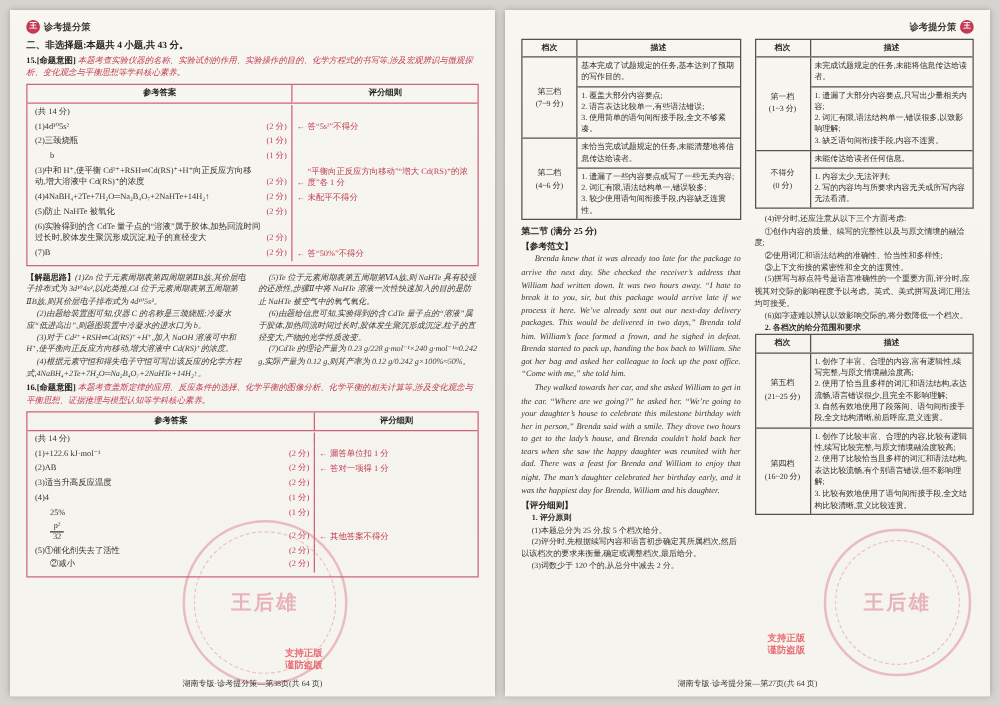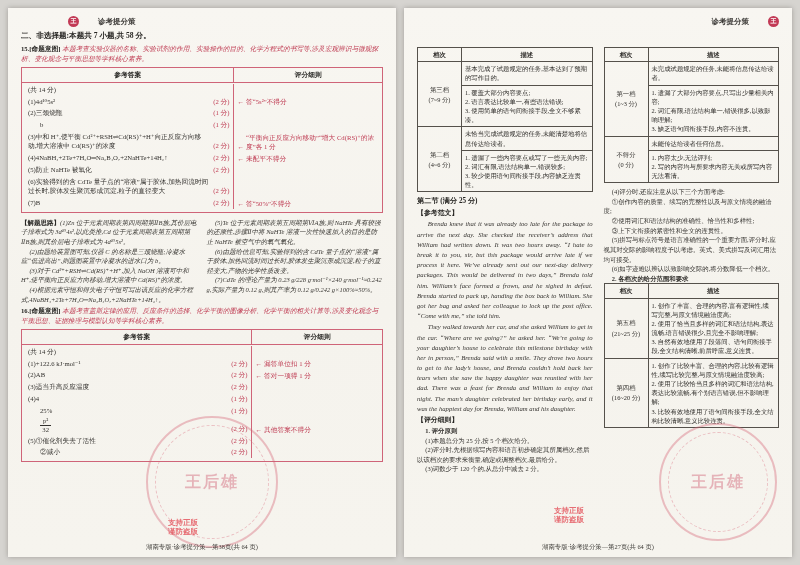--- a/index.html
+++ b/index.html
@@ -3,21 +3,21 @@
 <meta charset="utf-8">
 <style>
   * { margin:0; padding:0; box-sizing:border-box; }
   html,body { width:800px; height:565px; overflow:hidden; }
   body { background:#d6d4d0; font-family:"Liberation Serif","DejaVu Serif",serif; color:#34322f; }
   .spread { display:flex; gap:8px; width:800px; height:565px; padding:8px 8px; }
   .page { position:relative; flex:1; background:#f7f5f0; box-shadow:0 0 5px rgba(60,55,50,.35); padding:8px 13px 18px; overflow:hidden;
           background-image:linear-gradient(180deg,#f8f6f1 0%,#f5f3ed 55%,#f6f4ee 100%); }
 
   
-  .corner { display:flex; align-items:center; gap:19px; font-size:7.5px; font-weight:bold; color:#3c3a37; margin-bottom:4px;margin-left:47px; }
+  .corner { display:flex; align-items:center; gap:3px; font-size:7.5px; font-weight:bold; color:#3c3a37; margin-bottom:4px; }
   .corner.right { justify-content:flex-end; }
   .logo-circle { width:11px; height:11px; border-radius:50%; background:#c23a55; color:#fff; font-size:6px; line-height:11px;
                  text-align:center; flex:0 0 auto; font-family:"Liberation Sans",sans-serif; }
 
   .section-line { font-size:7.6px; font-weight:bold; margin:3px 0 3px; color:#262522; }
   .intent { font-size:6.7px; line-height:1.5; margin:2px 0 3px; }
   .intent .lbl { font-weight:bold; color:#262522; }
   .intent .red { color:#bf3b52; font-style:italic; }
 
   
@@ -53,49 +53,49 @@
   .bhead .bh2 { flex:1; padding:2px 0; }
   .brow { display:flex; }
   .brow + .brow { border-top:1px solid #55514b; }
   .blevel { width:44px; border-right:1px solid #55514b; display:flex; flex-direction:column; justify-content:center;
             align-items:center; text-align:center; padding:2px 1px; gap:1px; }
   .bdesc { flex:1; min-width:0; }
   .bintro { padding:2px 3px; border-bottom:1px solid #55514b; }
   .bitems { padding:2px 3px; white-space:pre-line; }
 
   .rcols { display:flex; gap:11px; }
-  .rcol { flex:1; min-width:0;margin-top:16px; }
+  .rcol { flex:1; min-width:0; }
   .sec2 { font-size:7.2px; font-weight:bold; margin:3px 0 2px; color:#262522; }
   .tagline { font-size:6.9px; font-weight:bold; margin:1px 0; color:#262522; }
   .essay p { font-size:6.7px; font-style:italic; line-height:1.52; text-indent:1.6em; text-align:justify; margin-bottom:1px; }
   .rp { font-size:6.4px; line-height:1.5; text-indent:1.3em; }
   .rp.bold { font-weight:bold; }
 
   .pg-footer { position:absolute; bottom:5px; left:0; right:0; text-align:center; font-size:6.4px; color:#3a3834; }
 
   
   .stamp { position:absolute; border-radius:50%; border:2px solid rgba(214,96,116,.38); pointer-events:none;
            display:flex; flex-direction:column; align-items:center; justify-content:center; }
   .stamp .inner { position:absolute; inset:7px; border:1px dashed rgba(214,96,116,.35); border-radius:50%; }
   .stamp .wm-brand { font-size:16px; font-weight:bold; color:rgba(206,82,104,.4); letter-spacing:2px; white-space:nowrap; }
   .wm-note { position:absolute; font-size:7.5px; font-weight:bold; color:rgba(226,66,76,.75); line-height:1.25;
-             text-align:left; pointer-events:none; }
+             text-align:right; pointer-events:none; }
 </style>
 </head>
 <body>
 
 <div class="spread">
 
   <div class="page">
     <div class="corner">
       <span class="logo-circle">王</span>
       <span>诊考提分策</span>
     </div>
 
-    <div class="section-line">二、非选择题:本题共 7 小题,共 58 分。</div>
+    <div class="section-line">二、非选择题:本题共 4 小题,共 43 分。</div>
 
     <div class="intent">
       <span class="lbl">15.[命题意图]</span>
       <span class="red">本题考查实验仪器的名称、实验试剂的作用、实验操作的目的、化学方程式的书写等,涉及宏观辨识与微观探析、变化观念与平衡思想等学科核心素养。</span>
     </div>
 
     <div class="ans-table">
       <div class="ans-head">
         <div class="hc1">参考答案</div>
         <div class="hc2">评分细则</div>

